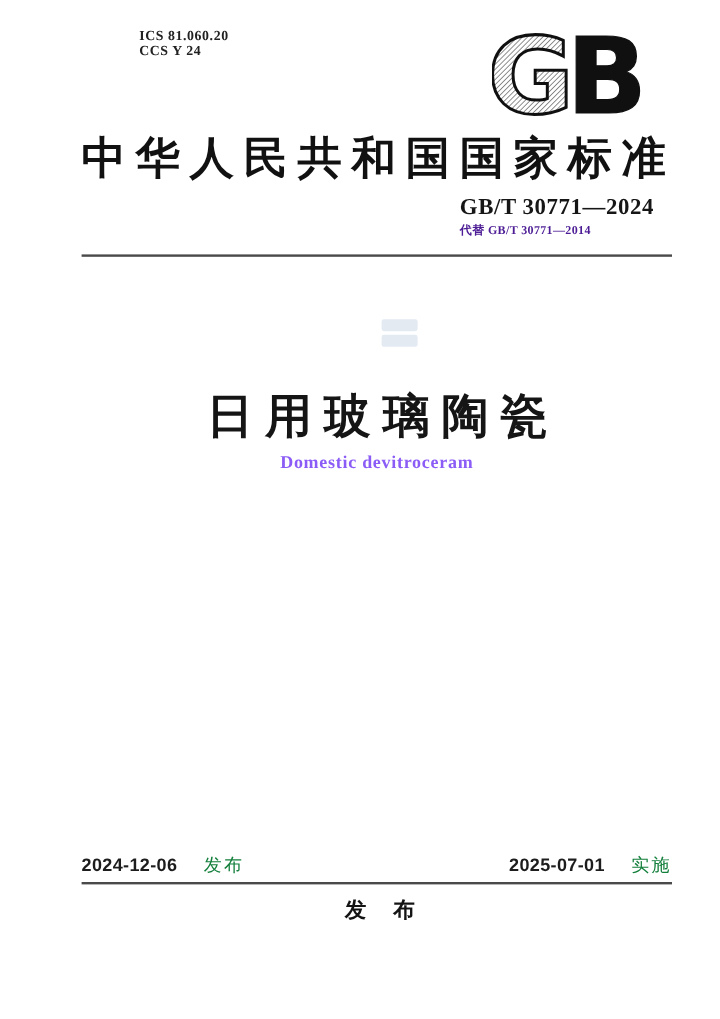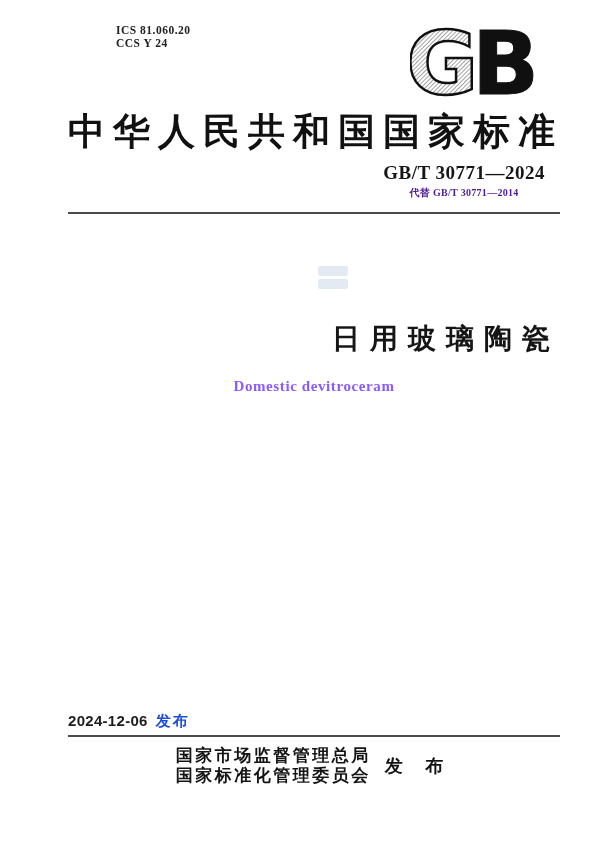--- a/index.html
+++ b/index.html
@@ -34,21 +34,21 @@
     font-size:37px;
     font-weight:bold;
     letter-spacing:8px;
     white-space:nowrap;
     color:#111;
   }
 
   
   .std-block{
     right:55px;top:162px;
-    text-align:center;
+    text-align:left;
   }
   .std-number{
     font-size:19px;
     font-weight:bold;
     letter-spacing:.5px;
     line-height:21px;
     color:#161616;
   }
   .std-replaces{
     font-size:10px;
@@ -70,22 +70,22 @@
   .watermark{left:318px;top:266px;width:30px;}
   .watermark .bar{
     height:10px;border-radius:2px;
     background:#e3eaf2;
     margin-bottom:3px;
   }
 
   
   .doc-title{
     left:68px;top:320px;width:492px;
-    text-align:right;
-    font-size:28px;
+    text-align:center;
+    font-size:39px;
     font-weight:bold;
     letter-spacing:10px;
     text-indent:10px; 
     color:#151515;
     white-space:nowrap;
   }
   .doc-subtitle{
     left:68px;top:378px;width:492px;
     text-align:center;
     font-size:15px;
@@ -100,24 +100,24 @@
     display:flex;justify-content:space-between;
     font-size:15px;
   }
   .date-num{
     font-family:"Liberation Sans","DejaVu Sans",sans-serif;
     font-weight:bold;
     letter-spacing:.3px;
     color:#1d1d1d;
   }
   .date-label{
-    font-weight:bold;
-    margin-left:8px;
+    font-weight:normal;
+    margin-left:22px;
     letter-spacing:2px;
-    color:#1d4ed8;
+    color:#15803d;
   }
 
   
   .issuer-block{
     left:68px;top:746px;width:492px;
     display:flex;justify-content:center;align-items:center;
   }
   .issuer-names{
     text-align:left;
     font-size:17px;
@@ -171,23 +171,22 @@
   <div class="bar"></div>
 </div>
 
 <div class="abs doc-title">日用玻璃陶瓷</div>
 <div class="abs doc-subtitle">Domestic devitroceram</div>
 
 <div class="abs dates-row">
   <div>
     <span class="date-num">2024-12-06</span><span class="date-label">发布</span>
   </div>
+  <div>
+    <span class="date-num">2025-07-01</span><span class="date-label">实施</span>
+  </div>
 </div>
 
 <div class="abs rule rule-bottom"></div>
 
 <div class="abs issuer-block">
-  <div class="issuer-names">
-    <div>国家市场监督管理总局</div>
-    <div>国家标准化管理委员会</div>
-  </div>
   <div class="issue-label">发 布</div>
 </div>
 
 </body></html>

